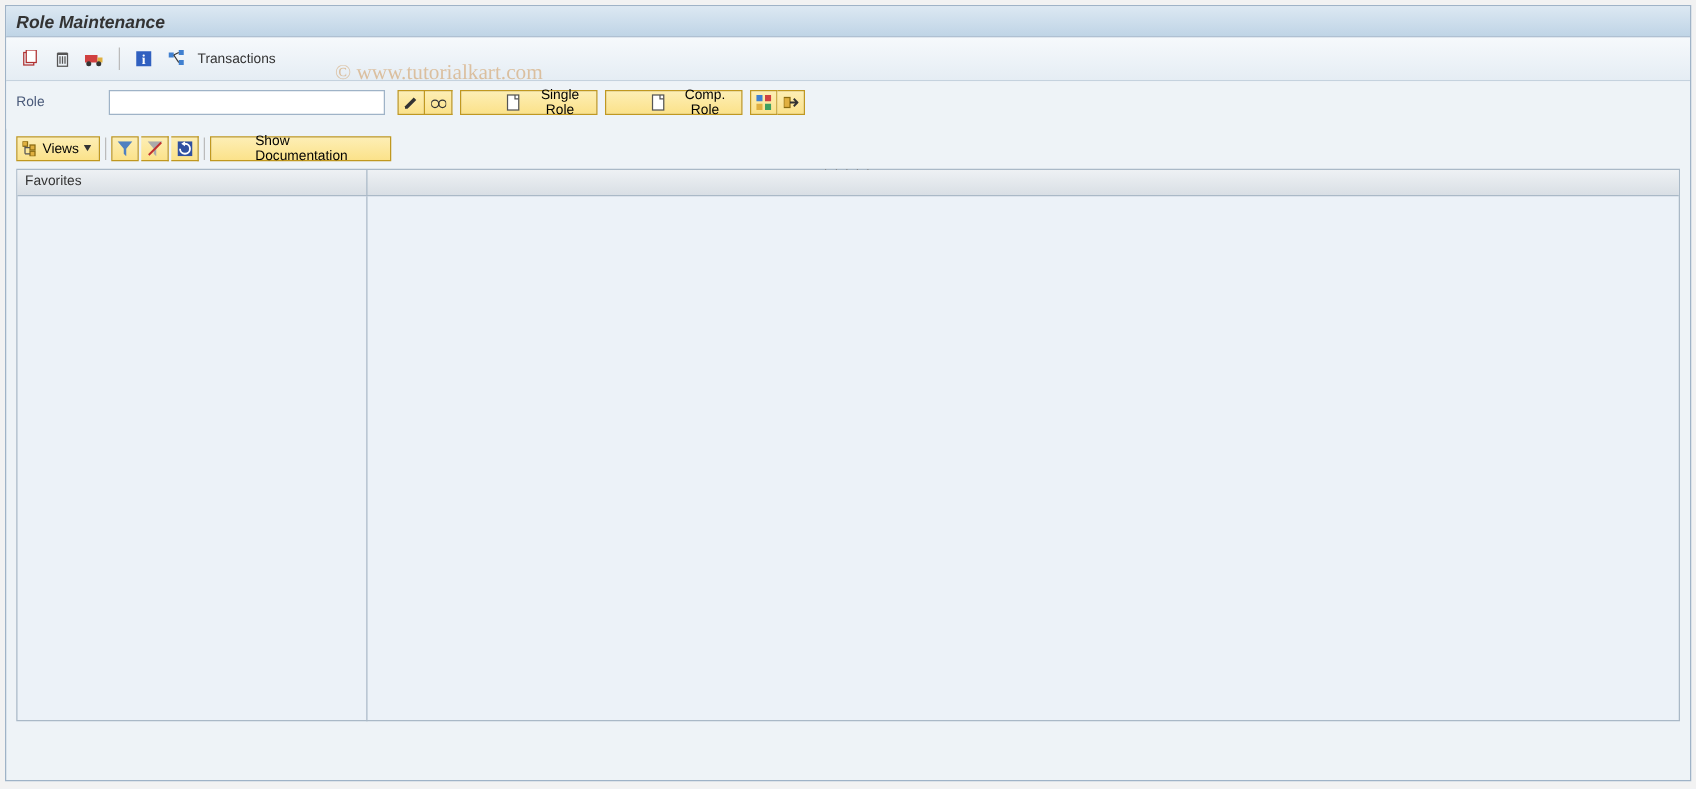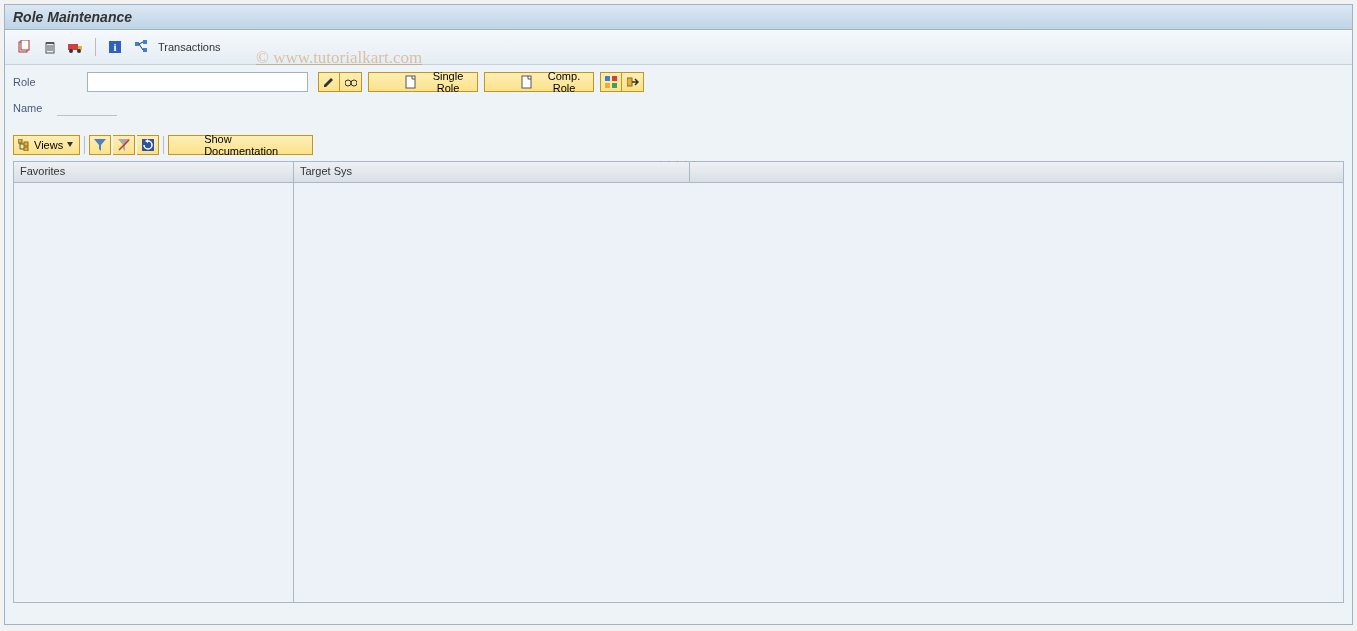--- a/index.html
+++ b/index.html
@@ -133,20 +133,21 @@
     border: 1px solid #aab9c7;
     height: 442px;
     background: #ecf2f8;
     box-sizing: border-box;
   }
   .table-header {
     display: flex;
     background: linear-gradient(#eef1f4, #d9dfe5);
     border-bottom: 1px solid #aab9c7;
     height: 20px;
+    gap: 47px;
   }
   .col {
     border-right: 1px solid #aab9c7;
     padding: 3px 6px;
     color: #333;
     box-sizing: border-box;
     overflow: hidden;
   }
   .col-fav { width: 280px; }
   .col-desc { width: 290px; }
@@ -165,27 +166,26 @@
     text-align: center;
     font-size: 8px;
     color: #888;
     letter-spacing: 2px;
     margin-top: -6px;
     height: 6px;
   }
   .watermark {
     position: absolute;
     top: 48px;
-    left: 256px;
+    left: 268px;
     font-size: 17px;
     color: rgba(200,120,30,0.4);
     font-family: Georgia, serif;
     pointer-events: none;
     z-index: 100;
-    text-decoration: underline;
   }
   .btn-group {
     display: inline-flex;
     gap: 0px;
     margin-left: 10px;
   }
   .btn-group .sap-btn + .sap-btn {
     border-left: none;
   }
   svg { display: block; }
@@ -291,24 +291,20 @@
               <rect x="7" y="7" width="5" height="5" fill="#40a060"></rect>
             </svg>
         </div>
         <div class="sap-btn" style="width:22px;justify-content:center;">
           <svg width="12" height="12">
               <rect x="0" y="2" width="5" height="8" fill="#e0b040" stroke="#8a6a10"></rect>
               <path d="M5 6 L11 6 M8 3 L11 6 L8 9" fill="none" stroke="#333" stroke-width="1.5"></path>
             </svg>
         </div>
       </div>
-    </div>
-    <div class="form-row name-line">
-      <span class="form-label" style="width:40px;">Name</span>
-      <div class="name-underline"></div>
     </div>
   </div>
 
   <div class="lower-toolbar">
     <div class="views-btn">
       <svg width="12" height="12">
           <rect x="0" y="0" width="4" height="4" fill="#e0b040" stroke="#8a6a10"></rect>
           <rect x="6" y="3" width="4" height="4" fill="#e0b040" stroke="#8a6a10"></rect>
           <rect x="6" y="8" width="4" height="4" fill="#e0b040" stroke="#8a6a10"></rect>
           <line x1="2" y1="4" x2="2" y2="10" stroke="#555"></line>
@@ -343,21 +339,20 @@
     <div class="sap-btn" style="width:145px;justify-content:center;padding-left:35px;">
       <span>Show Documentation</span>
     </div>
   </div>
 
   <div class="drag-handle">. . . . .</div>
 
   <div class="table-area">
     <div class="table-header">
       <div class="col col-fav">Favorites</div>
-      <div class="col col-tsys">Target Sys</div>
       <div class="col col-last"></div>
     </div>
     <div class="table-body">
       <div class="body-col col-fav"></div>
       <div class="body-col" style="flex:1;border-right:none;"></div>
     </div>
   </div>
 
 </div>
 

